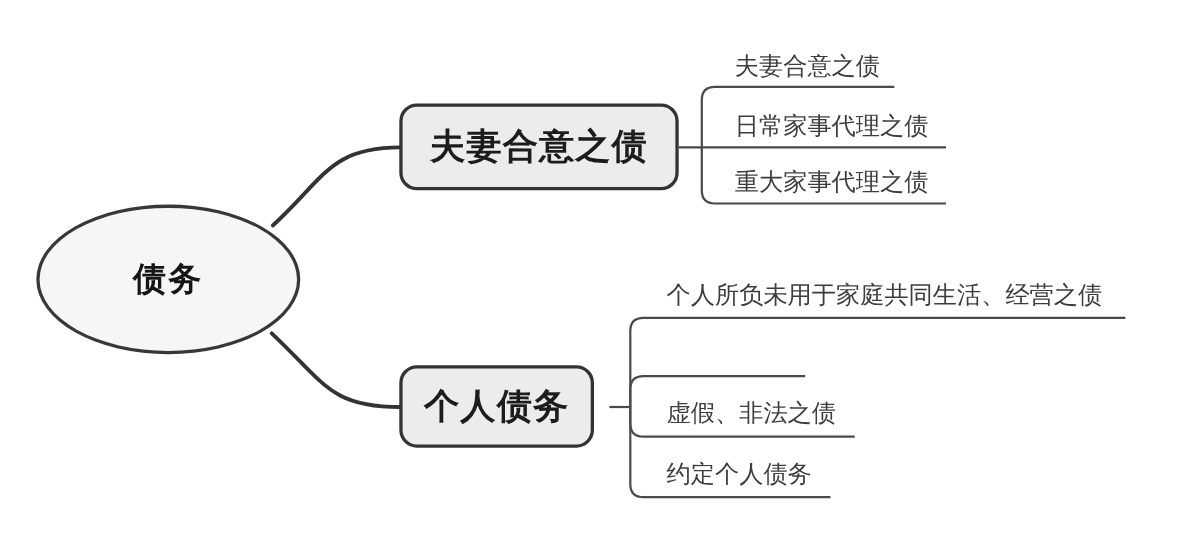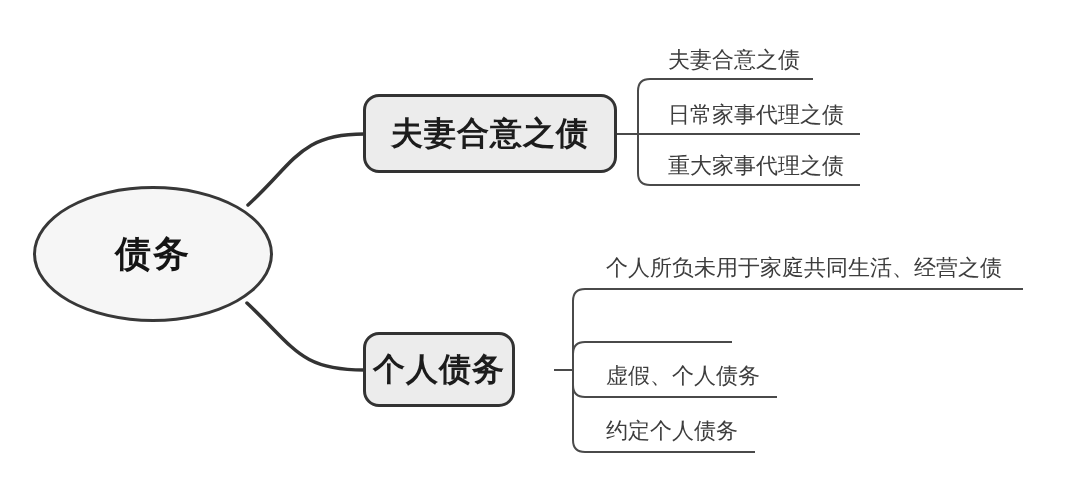--- a/index.html
+++ b/index.html
@@ -30,21 +30,21 @@
     height: 136px;
     border: 3.5px solid #383838;
     border-radius: 50%;
     background: #f6f6f6;
     display: flex;
     align-items: center;
     justify-content: center;
     box-sizing: border-box;
   }
   .root-node .label {
-    font-size: 36px;
+    font-size: 30px;
     font-weight: bold;
     color: #151515;
     letter-spacing: 2px;
   }
   .branch-node {
     position: absolute;
     border: 3.5px solid #333333;
     border-radius: 16px;
     background: #ececec;
     display: flex;
@@ -53,21 +53,21 @@
     box-sizing: border-box;
   }
   .branch-node .label {
     font-size: 32px;
     font-weight: bold;
     color: #1c1c1c;
     letter-spacing: 1px;
     white-space: nowrap;
   }
   .branch-1 { left: 363px; top: 94px;  width: 254px; height: 79px; }
-  .branch-2 { left: 363px; top: 332px; width: 152px; height: 75px; }
+  .branch-2 { left: 363px; top: 332px; width: 177px; height: 75px; }
   .leaf {
     position: absolute;
     font-size: 22px;
     color: #3d3d3d;
     white-space: nowrap;
     line-height: 26px;
   }
   .leaf-t1 { left: 668px; top: 47px; }
   .leaf-t2 { left: 668px; top: 102px; }
   .leaf-t3 { left: 668px; top: 153px; }
@@ -107,16 +107,16 @@
 
   <div class="branch-node branch-2">
     <span class="label">个人债务</span>
   </div>
 
   <div class="leaf leaf-t1">夫妻合意之债</div>
   <div class="leaf leaf-t3">重大家事代理之债</div>
   <div class="leaf leaf-t2">日常家事代理之债</div>
 
   <div class="leaf leaf-b1">个人所负未用于家庭共同生活、经营之债</div>
-  <div class="leaf leaf-b3">虚假、个人债务</div>
+  <div class="leaf leaf-b3">虚假、非法之债</div>
   <div class="leaf leaf-b4">约定个人债务</div>
 
 </div>
 
 </body></html>

